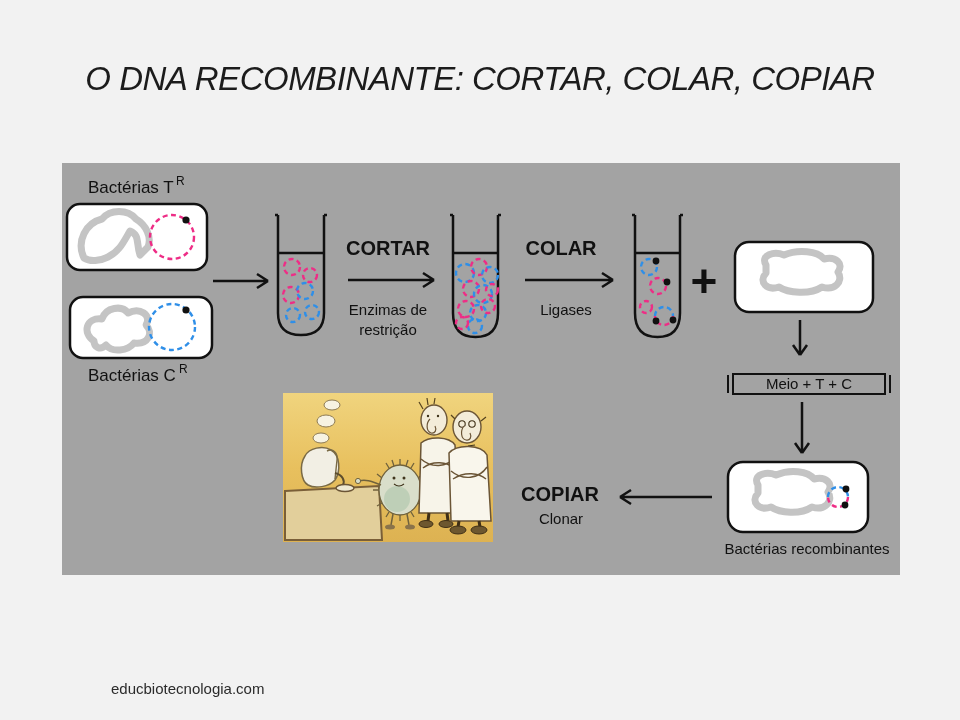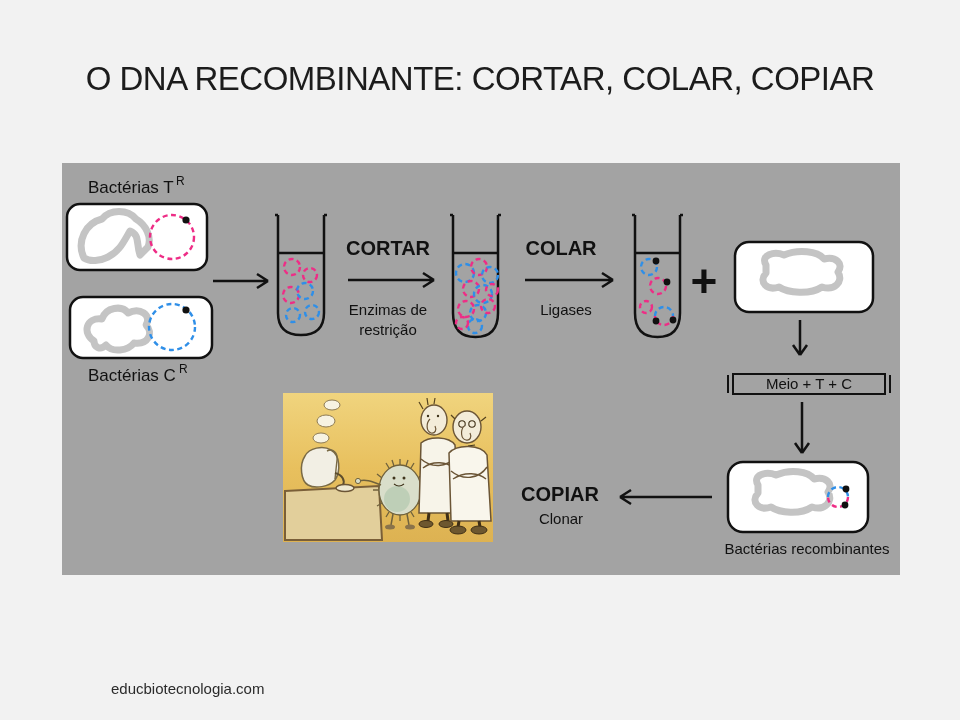--- a/index.html
+++ b/index.html
@@ -1,19 +1,19 @@
 <!DOCTYPE html>
 <html><head>
 <meta charset="utf-8">
 <style>
   html,body{margin:0;padding:0;width:960px;height:720px;overflow:hidden;
     background:#f2f2f2;font-family:"Liberation Sans",sans-serif;}
   #slide{position:relative;width:960px;height:720px;background:#f2f2f2;}
   #title{position:absolute;left:0;top:60px;width:960px;text-align:center;
-    font-size:33px;letter-spacing:-.5px;color:#1c1c1c;white-space:nowrap;}
+    font-size:33px;letter-spacing:-.5px;color:#1c1c1c;white-space:nowrap;font-style:italic;}
   #panel{position:absolute;left:62px;top:163px;width:838px;height:412px;background:#a3a3a3;}
   #footer{position:absolute;left:111px;top:680px;font-size:15px;color:#2b2b2b;}
   svg text{font-family:"Liberation Sans",sans-serif;fill:#111;}
   .lbl{font-size:17px;}
   .sup{font-size:12px;}
   .step{font-size:20px;font-weight:bold;}
   .sub{font-size:15px;}
   .cap{font-size:15px;}
   .plus{font-size:46px;font-weight:bold;}
   .ink{stroke:#111;stroke-width:2.5;fill:none;}

